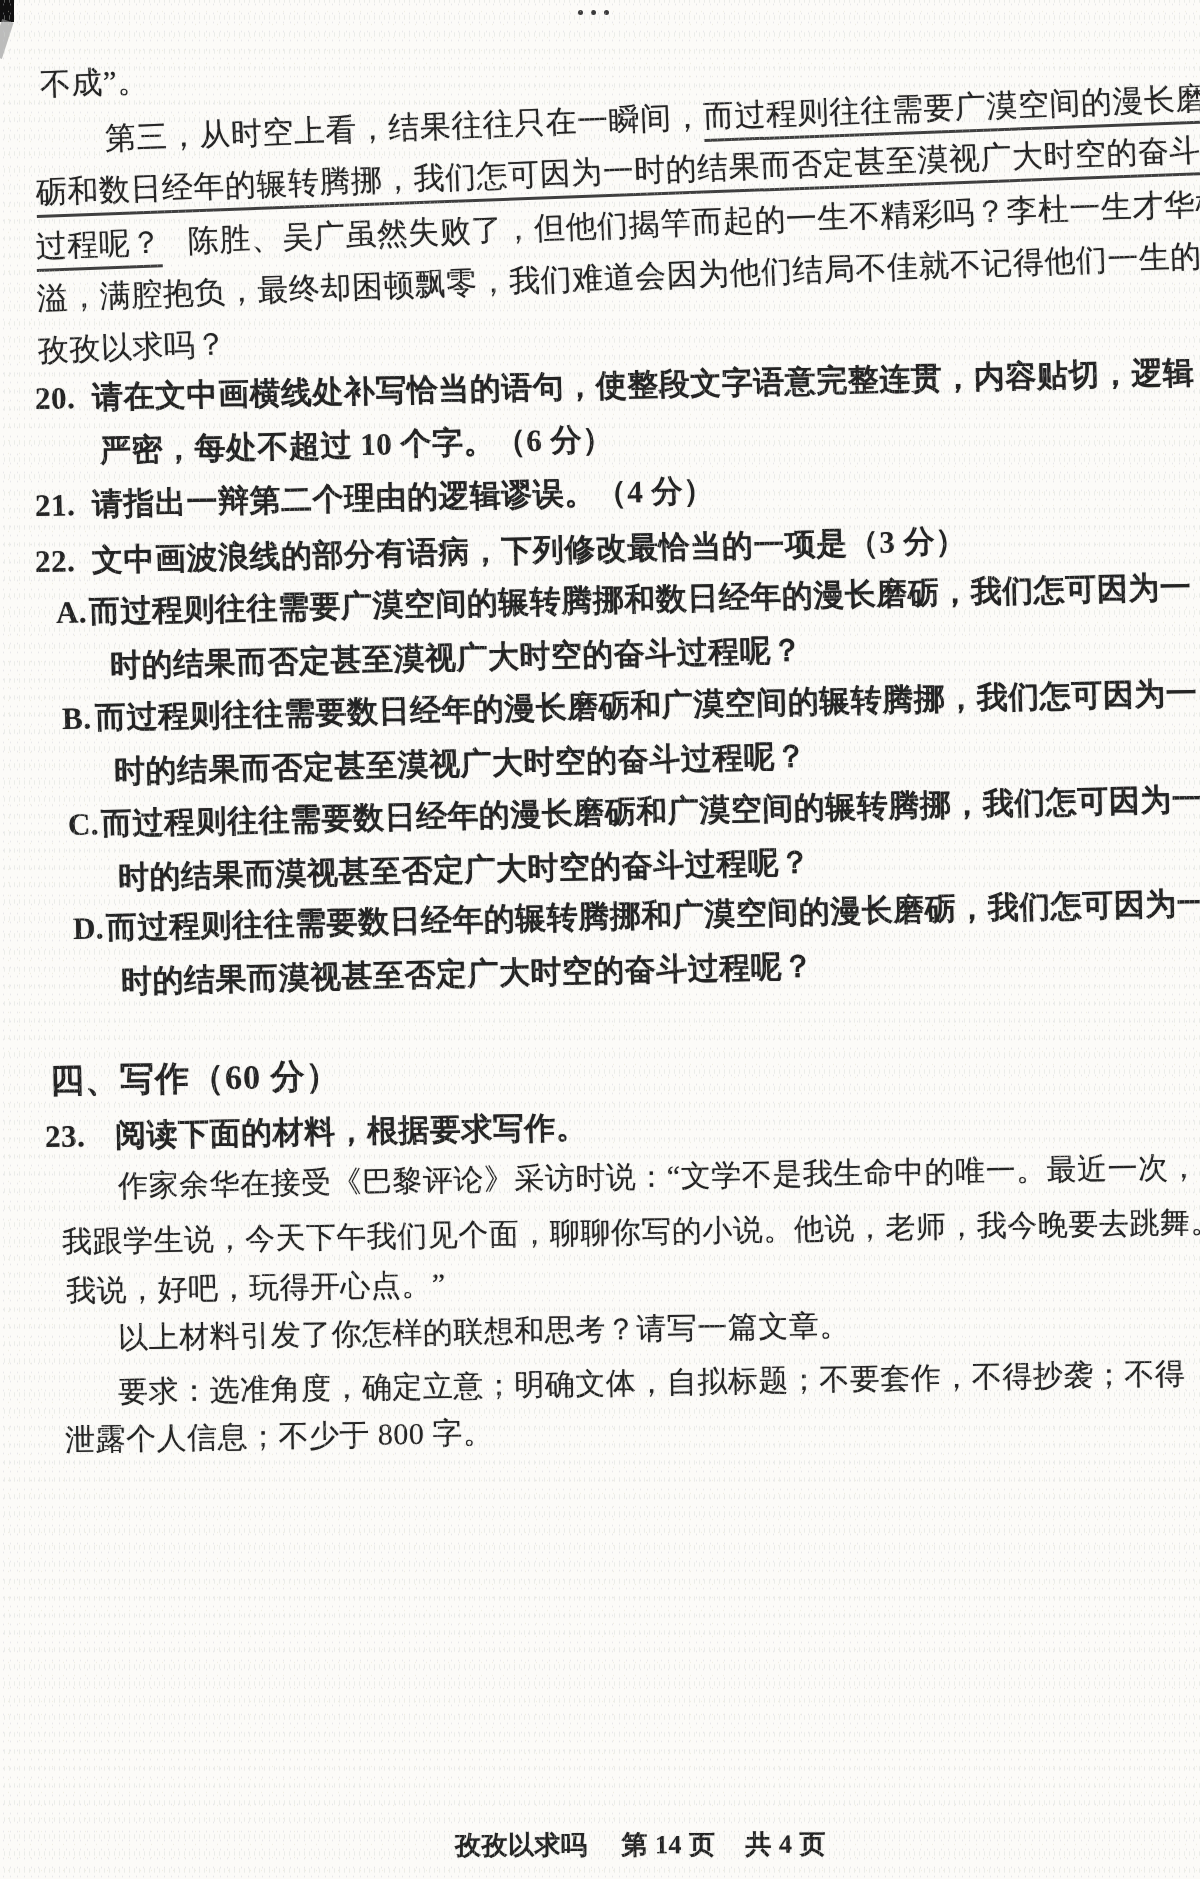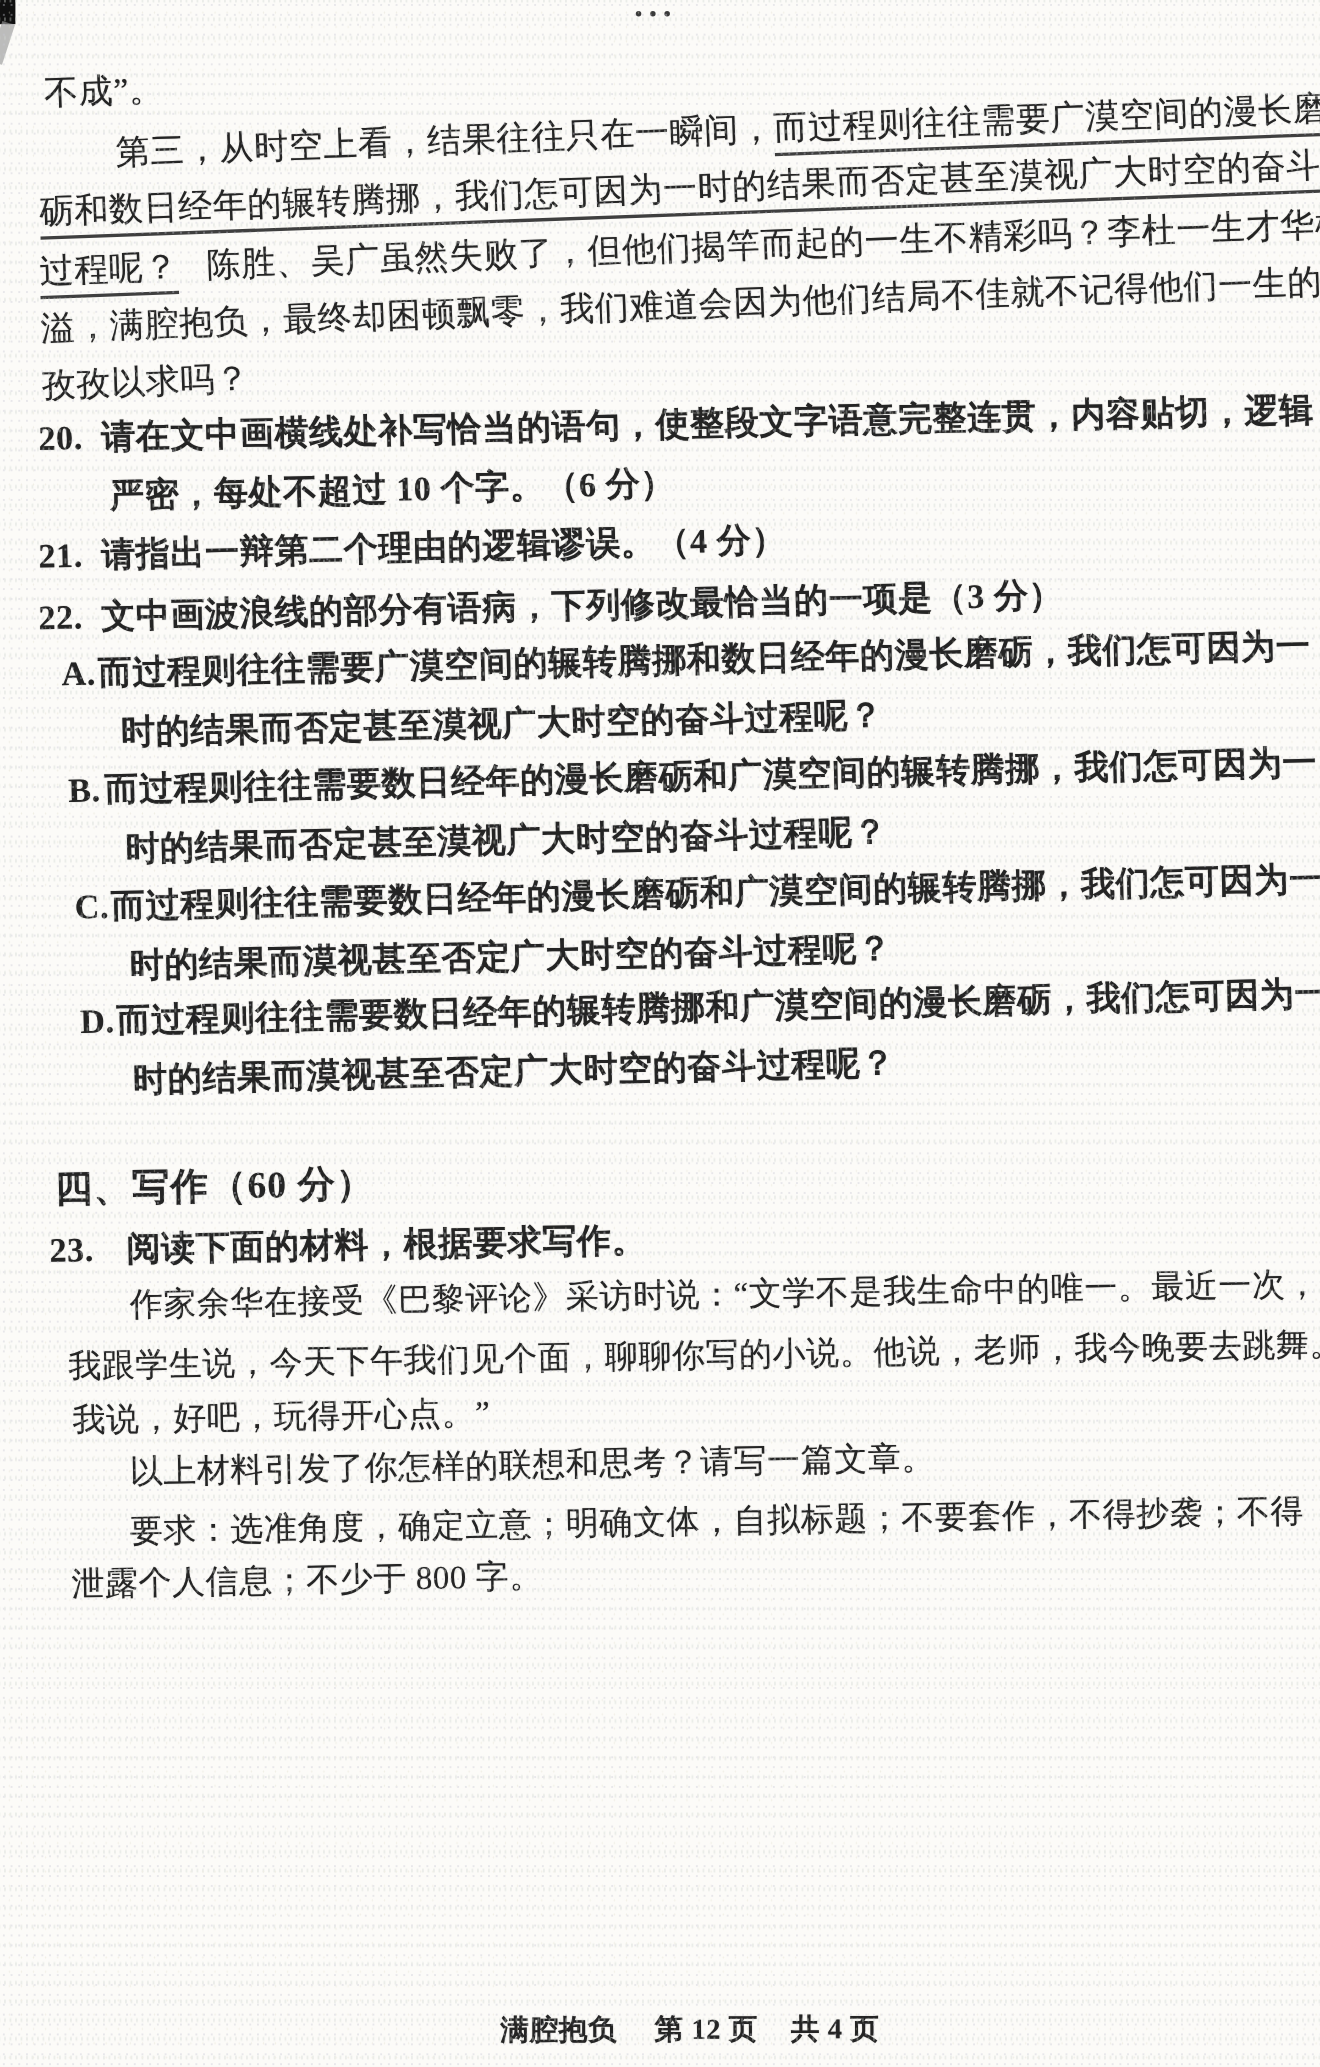--- a/index.html
+++ b/index.html
@@ -163,16 +163,16 @@
   </div>
 
   <div class="line material r3" style="left:118px;top:1372px;">
     <span>要求：选准角度，确定立意；明确文体，自拟标题；不要套作，不得抄袭；不得</span>
   </div>
   <div class="line material r3" style="left:65px;top:1420px;">
     <span>泄露个人信息；不少于 800 字。</span>
   </div>
 
   <div class="line footer r4" style="left:455px;top:1828px;">
-    <span>满腔抱负</span><span style="display:inline-block;width:34px;"></span><span>第 12 页</span><span style="display:inline-block;width:30px;"></span><span>共 4 页</span>
+    <span>孜孜以求吗</span><span style="display:inline-block;width:34px;"></span><span>第 14 页</span><span style="display:inline-block;width:30px;"></span><span>共 4 页</span>
   </div>
 
 </div>
 
 </body></html>

